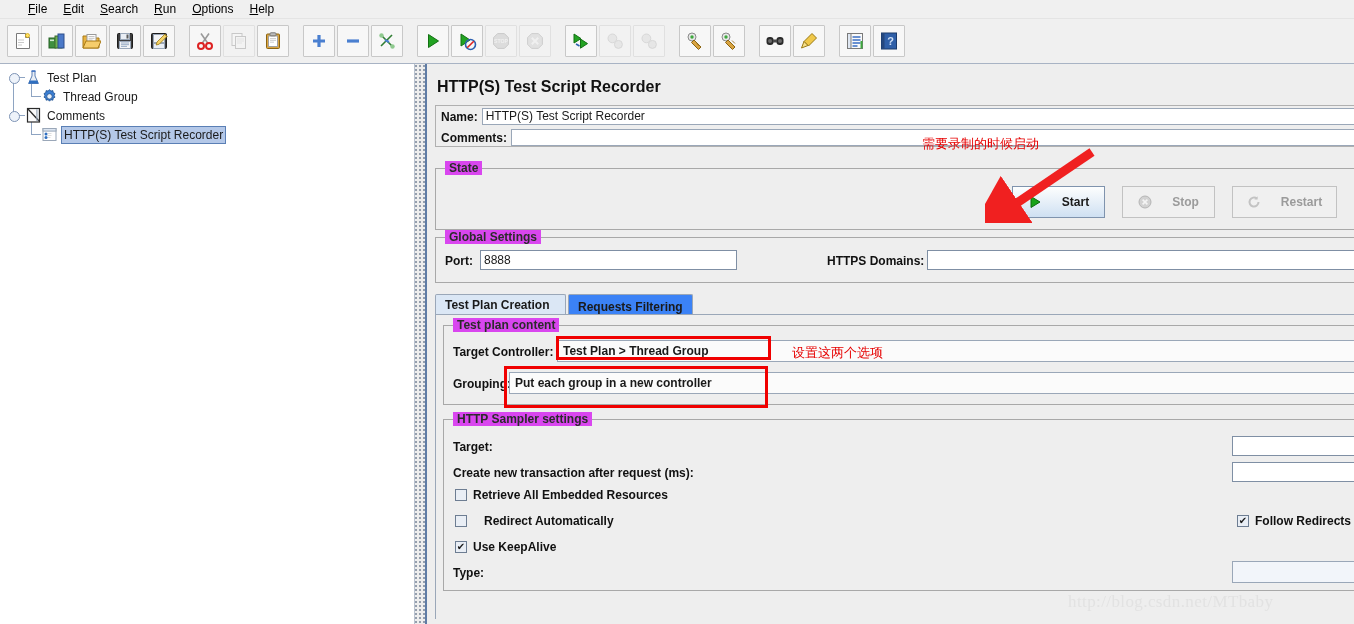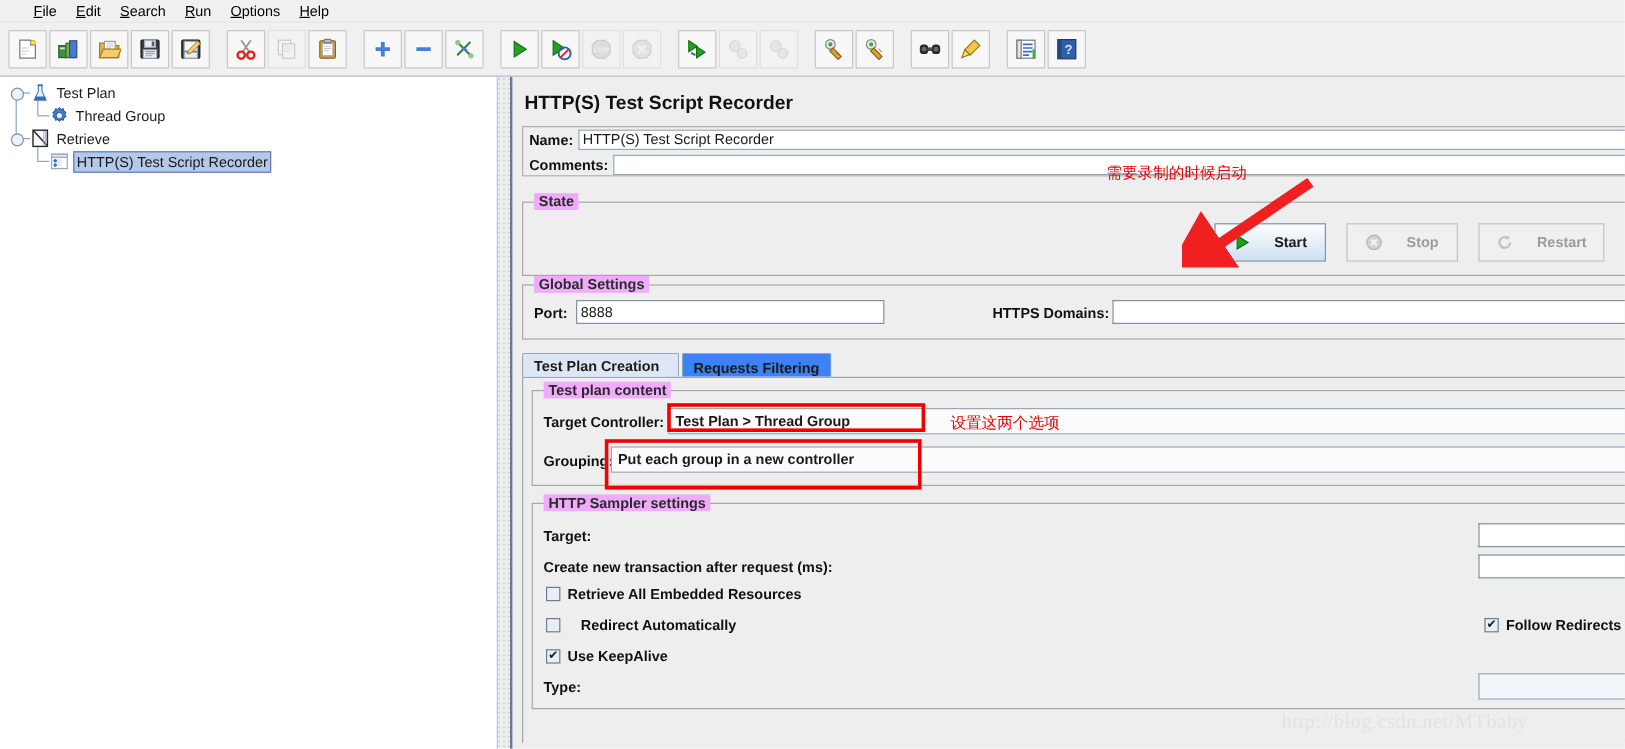--- a/index.html
+++ b/index.html
@@ -86,21 +86,21 @@
     flex:1;height:17px;background:#fff;border:1px solid #9aa7b8;
     border-right:none;margin-left:4px;
     font-size:12px;color:#1a1a1a;line-height:15px;padding-left:3px;
     box-sizing:border-box;font-family:"Liberation Sans",sans-serif;
     overflow:hidden;white-space:nowrap;
   }
 
   
   .gbox{position:absolute;border:1px solid #a8a8a8;background:transparent;box-sizing:border-box;}
   .gtitle{
-    position:absolute;top:-8px;left:9px;background:#f0abfc;
+    position:absolute;top:-8px;left:9px;background:#d946ef;
     padding:0 4px;font-size:12px;font-weight:bold;color:#2b2b2b;
     font-family:"Liberation Sans",sans-serif;white-space:nowrap;
   }
 
   
   .jbtn{
     position:absolute;height:32px;box-sizing:border-box;
     border:1px solid #a7a7a7;background:linear-gradient(#fbfcfe,#e6edf7);
     display:flex;align-items:center;justify-content:center;gap:20px;
     font-size:12px;font-weight:bold;color:#1a1a1a;cursor:default;
@@ -405,21 +405,21 @@
       </div>
 
       <div class="trow" style="position:absolute;left:25px;top:42px;">
         <span class="ticon">
           <svg width="17" height="17" viewBox="0 0 17 17">
             <rect x="2.5" y="1.5" width="12" height="13.5" fill="#fbfbfb" stroke="#2b2b2b" stroke-width="1.2"></rect>
             <path d="M3 2l11 12" stroke="#2b2b2b" stroke-width="1.3"></path>
             <path d="M11.5 2.2v12M12.8 2.2v12" stroke="#9aa7b8" stroke-width=".7"></path>
           </svg>
         </span>
-        <span class="tlabel">Retrieve</span>
+        <span class="tlabel">Comments</span>
       </div>
 
       <div class="trow" style="position:absolute;left:41px;top:61px;">
         <span class="ticon">
           <svg width="17" height="17" viewBox="0 0 17 17">
             <rect x="2" y="2.5" width="13" height="12" fill="#fff" stroke="#9aa7b8"></rect>
             <rect x="2" y="2.5" width="13" height="2.6" fill="#dde6f2" stroke="#9aa7b8"></rect>
             <path d="M6.5 7.5h4M6.5 9.5h4M6.5 11.5h3" stroke="#d6d6d6" stroke-width=".8"></path>
             <circle cx="5" cy="8" r="1.5" fill="#2f6fc0"></circle>
             <circle cx="5" cy="11.6" r="1.5" fill="#2f6fc0"></circle>

